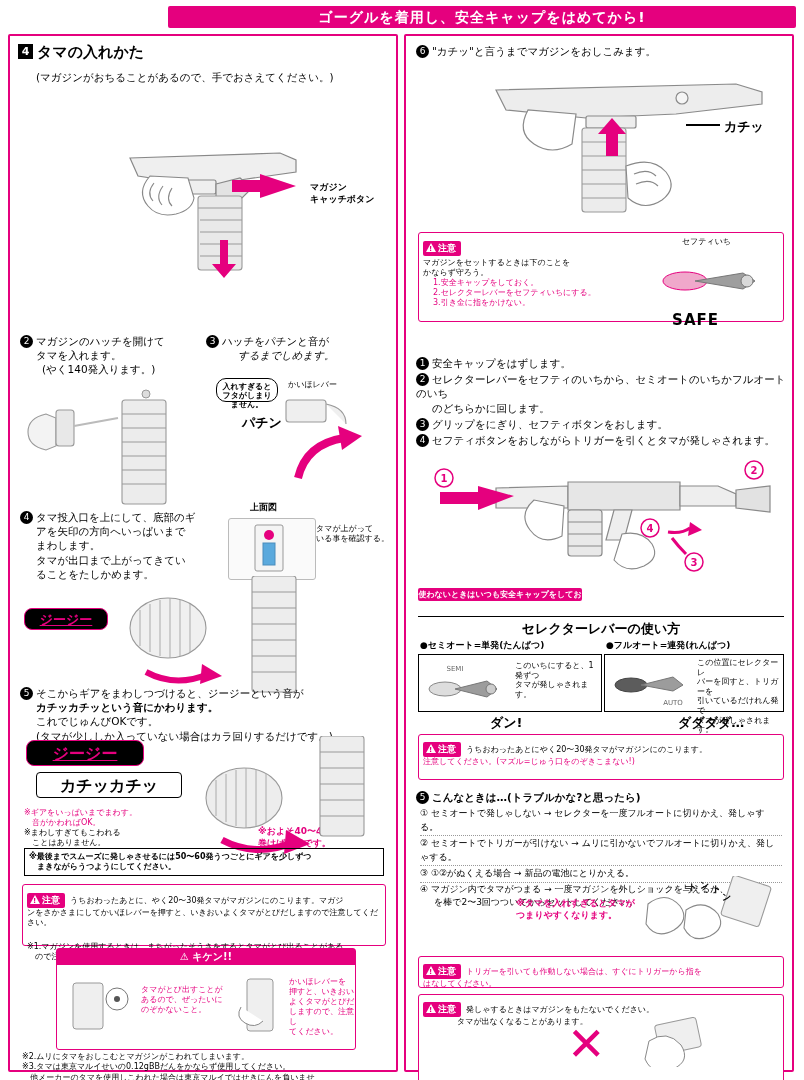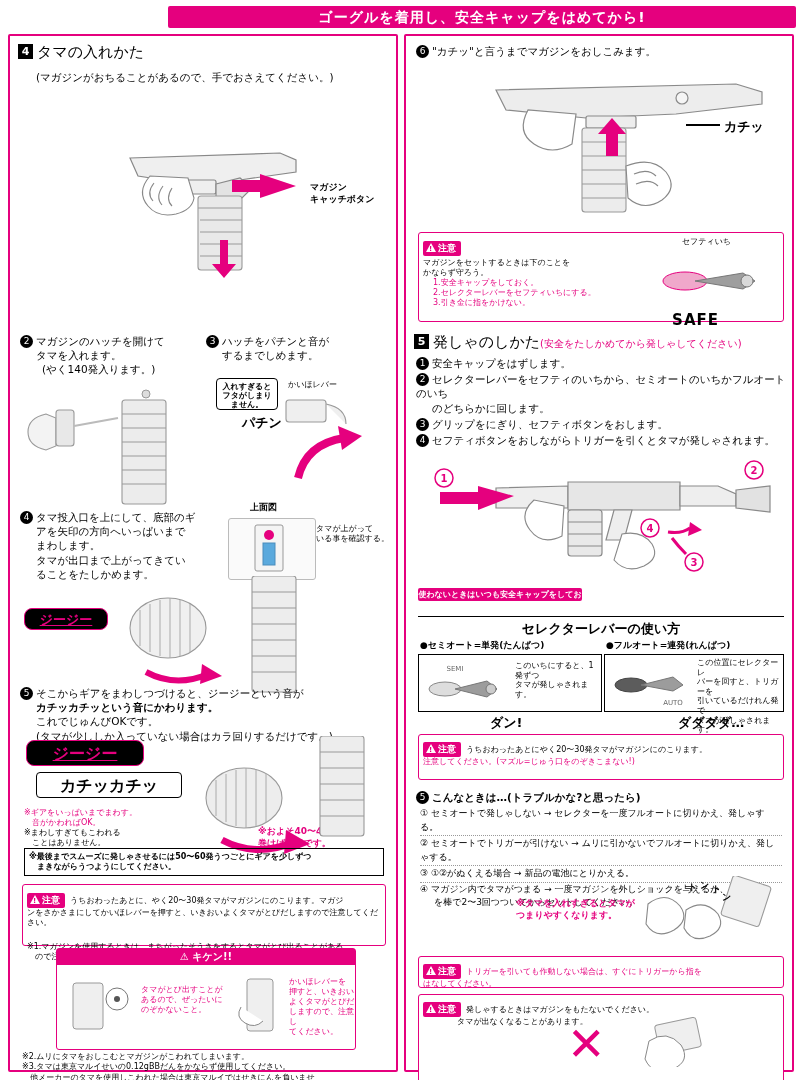--- a/index.html
+++ b/index.html
@@ -14,21 +14,21 @@
           line-height:22px;border-radius:2px;}
   .banner-left{position:absolute;left:8px;top:6px;width:154px;height:22px;background:#fff;}
 
   
   .col{position:absolute;top:34px;width:390px;height:1038px;border:2px solid #e5007e;border-radius:2px;box-sizing:border-box;background:#fff;}
   #colL{left:8px;}
   #colR{left:404px;}
 
   .sec-num{display:inline-block;width:15px;height:15px;background:#000;color:#fff;font-size:11px;
            font-weight:bold;text-align:center;line-height:15px;vertical-align:2px;margin-right:4px;}
-  .sec-title{font-size:15px;font-weight:normal;}
+  .sec-title{font-size:15px;font-weight:bold;}
 
   .circnum{display:inline-block;width:13px;height:13px;border-radius:50%;background:#000;color:#fff;
            font-size:9px;line-height:13px;text-align:center;margin-right:3px;vertical-align:1px;}
 
   .txt{font-size:10.5px;line-height:1.35;}
   .txt9{font-size:9px;line-height:1.3;}
   .txt8{font-size:8px;line-height:1.25;}
 
   .item{position:absolute;}
 
@@ -117,24 +117,24 @@
         <span class="circnum">2</span><span>マガジンのハッチを開けて</span>
       </div>
       <div class="txt" style="margin-left:16px;">タマを入れます。</div>
       <div class="txt" style="margin-left:22px;">(やく140発入ります。)</div>
     </div>
 
     <div class="item" style="left:196px;top:298px;width:185px;">
       <div class="txt">
         <span class="circnum">3</span><span>ハッチをパチンと音が</span>
       </div>
-      <div class="txt" style="margin-left:16px;">するまでしめます。</div>
-    </div>
-
-    <div class="bubble-blk txt8" style="left:206px;top:342px;width:62px;height:32px;padding-top:3px;line-height:1.15;">
+      <div class="txt" style="margin-left:32px;font-style:italic;">するまでしめます。</div>
+    </div>
+
+    <div class="bubble-blk txt8" style="left:206px;top:342px;width:62px;height:24px;padding-top:3px;line-height:1.15;border-radius:10px;">
       <div>入れすぎると</div>
       <div>フタがしまり</div>
       <div>ません。</div>
     </div>
 
     <div class="item txt8" style="left:278px;top:344px;">かいほレバー</div>
 
     <div class="item bold" style="left:232px;top:378px;font-size:13px;">パチン</div>
 
     <svg class="art" style="left:16px;top:350px;" width="190" height="120">
@@ -348,23 +348,20 @@
 
       <div class="txt8" style="position:absolute;right:52px;top:4px;">セフティいち</div>
       <svg style="position:absolute;right:12px;top:22px;" width="120" height="54">
         <ellipse cx="34" cy="26" rx="22" ry="9" fill="#f0a8cb" stroke="#e5007e"></ellipse>
         <path d="M44 26 L92 18 L104 26 L92 34 Z" fill="#9e9e9e" stroke="#777"></path>
         <circle cx="96" cy="26" r="6" fill="#d9d9d9" stroke="#777"></circle>
       </svg>
       <div class="bold" style="position:absolute;right:64px;top:78px;font-size:15px;letter-spacing:1px;">SAFE</div>
     </div>
 
-    <div class="item" style="left:8px;top:296px;">
-      <span class="sec-num">5</span><span class="sec-title">発しゃのしかた</span><span class="sub pink" style="font-size:10px;">(安全をたしかめてから発しゃしてください)</span>
-    </div>
 
     <div class="item" style="left:10px;top:320px;width:376px;">
       <div class="txt"><span class="circnum">1</span><span>安全キャップをはずします。</span></div>
       <div class="txt" style="margin-top:2px;"><span class="circnum">2</span><span>セレクターレバーをセフティのいちから、セミオートのいちかフルオートのいち</span></div>
       <div class="txt" style="margin-left:16px;">のどちらかに回します。</div>
       <div class="txt" style="margin-top:2px;"><span class="circnum">3</span><span>グリップをにぎり、セフティボタンをおします。</span></div>
       <div class="txt" style="margin-top:2px;"><span class="circnum">4</span><span>セフティボタンをおしながらトリガーを引くとタマが発しゃされます。</span></div>
     </div>
 
     <svg class="art" style="left:12px;top:420px;" width="366" height="130">

